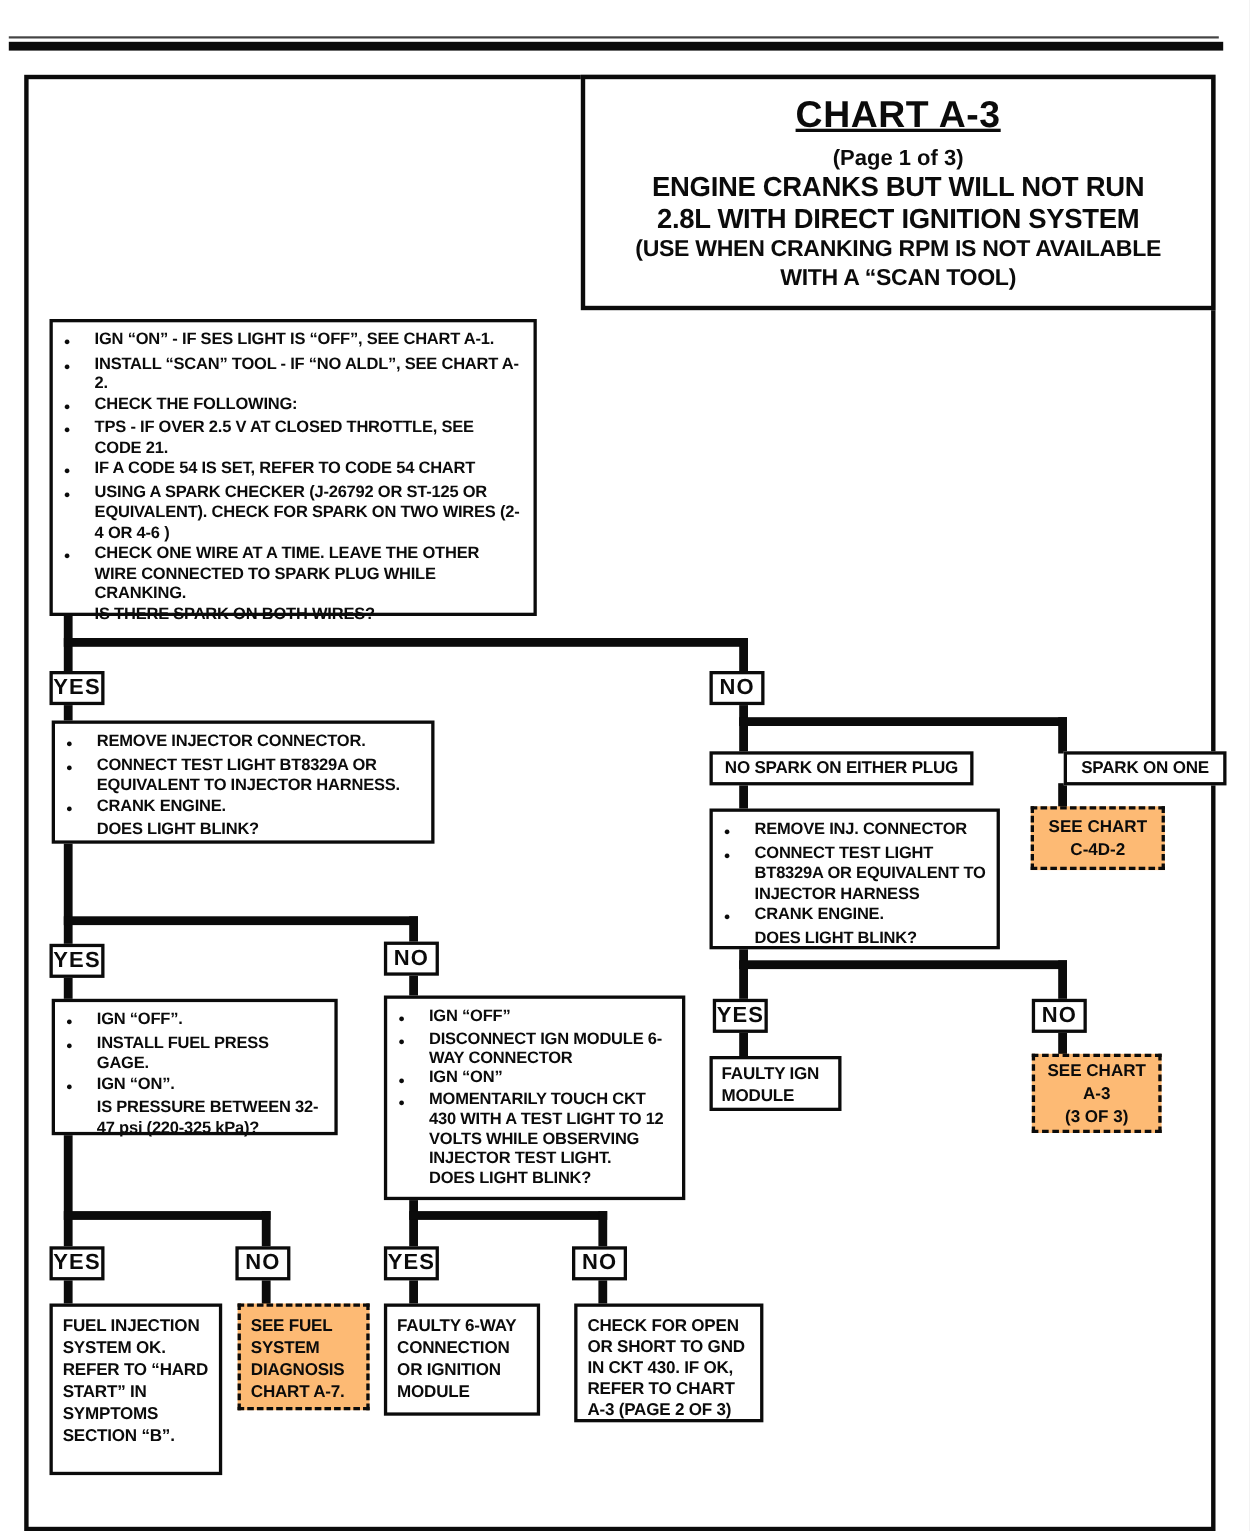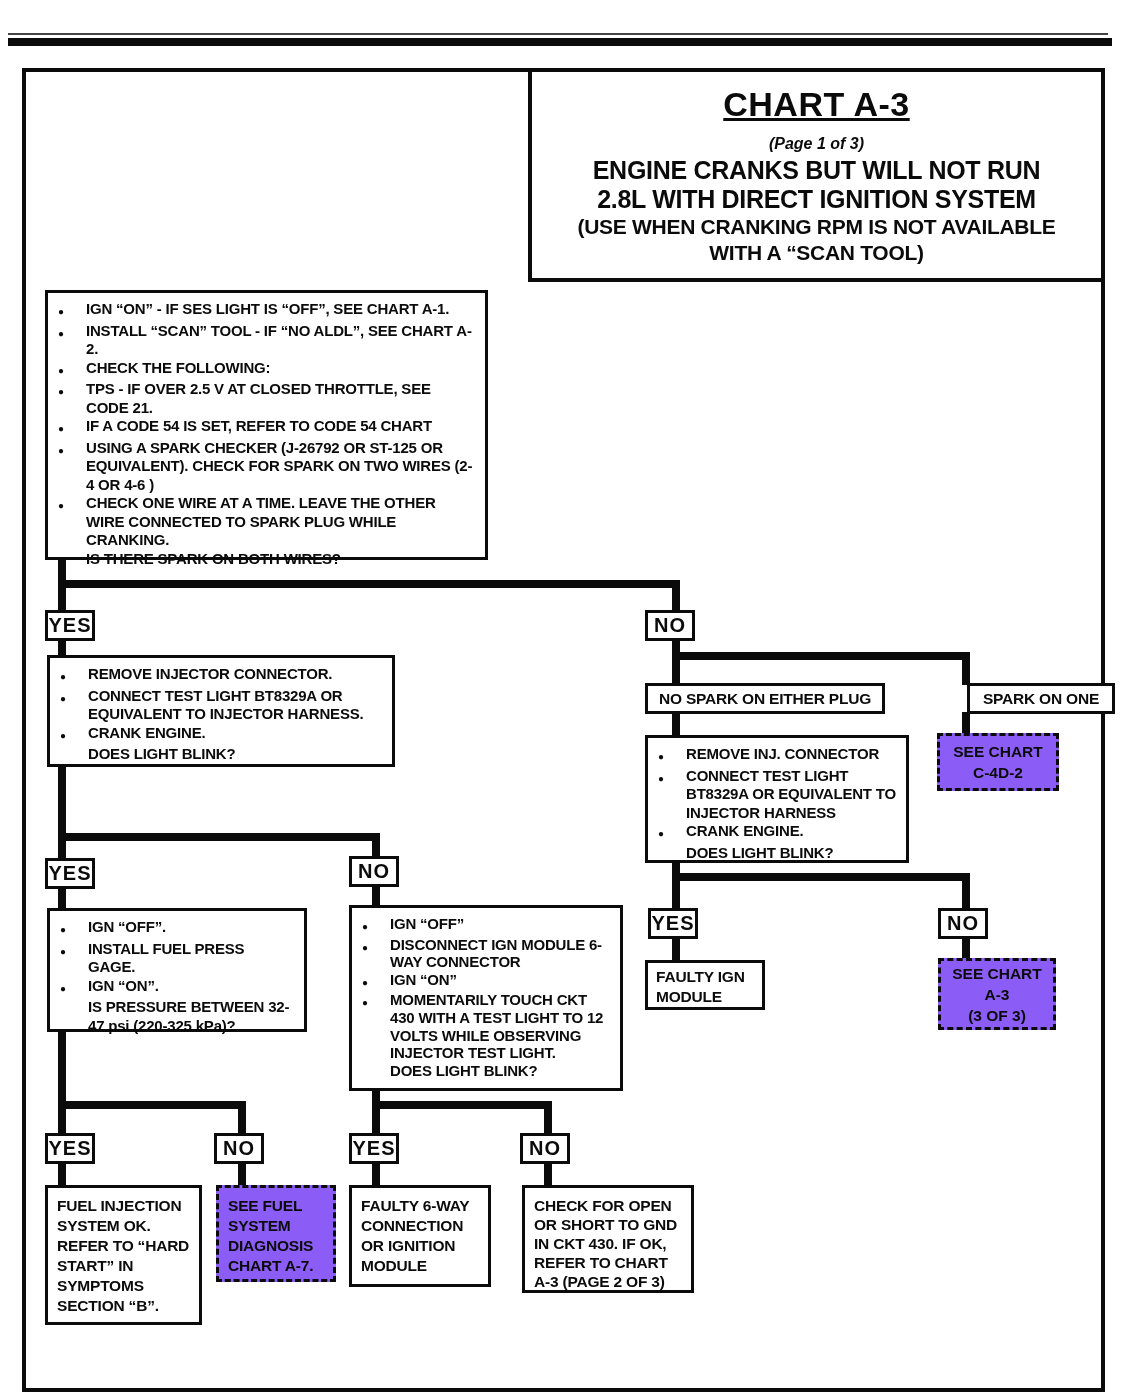--- a/index.html
+++ b/index.html
@@ -4,31 +4,31 @@
 <style>
   html,body{margin:0;padding:0;background:#e8e8e8;}
   .page{
     position:relative;width:1136px;height:1392px;background:#ffffff;
     font-family:"Liberation Sans",sans-serif;font-weight:700;color:#0b0b0b;
     overflow:hidden;margin:0 auto;
   }
   .abs{position:absolute;}
   .box{border:3px solid #0b0b0b;background:#fff;box-sizing:border-box;}
   .thick{border-width:4px;}
-  .dashed{border:3px dashed #0b0b0b;background:#8b5cf6;box-sizing:border-box;}
+  .dashed{border:3px dashed #0b0b0b;background:#fdba74;box-sizing:border-box;}
   .conn{position:absolute;background:#0b0b0b;}
   .hdr{
     position:absolute;top:6px;right:34px;font-size:23px;letter-spacing:-0.3px;
     white-space:nowrap;
   }
   .rule-thin{position:absolute;left:8px;top:33px;width:1100px;height:2px;background:#444;}
   .rule-thick{position:absolute;left:8px;top:38px;width:1104px;height:8px;background:#0b0b0b;}
   .titlebox{left:528px;top:68px;width:577px;height:214px;text-align:center;padding-top:12px;}
   .t-chart{font-size:34px;line-height:40px;margin-bottom:8px;letter-spacing:0.5px;text-decoration:underline;}
-  .t-page{font-size:16px;line-height:24px;font-style:italic;}
+  .t-page{font-size:20px;line-height:24px;}
   .t-sub{font-size:25px;line-height:29px;letter-spacing:-0.3px;}
   .t-sub2{font-size:21px;line-height:26px;letter-spacing:-0.3px;}
   .bullets{padding:7px 10px;font-size:15px;line-height:18.5px;letter-spacing:-0.2px;}
   .item{display:flex;}
   .item .b{flex:0 0 28px;width:28px;font-size:10px;padding-top:3px;}
   .item .t{flex:1;}
   .decision{
     display:flex;align-items:center;justify-content:center;
     font-size:20px;letter-spacing:1px;
   }
@@ -189,21 +189,21 @@
         <span class="t">MOMENTARILY TOUCH CKT 430 WITH A TEST LIGHT TO 12 VOLTS WHILE OBSERVING INJECTOR TEST LIGHT.</span>
       </div>
     <div class="item">
         <span class="b"></span>
         <span class="t">DOES LIGHT BLINK?</span>
       </div>
   </div>
 
   <div class="abs box decision" style="left:45px;top:1133px;width:50px;height:31px;">YES</div>
   <div class="abs box decision" style="left:214px;top:1133px;width:50px;height:31px;">NO</div>
-  <div class="abs box term" style="left:45px;top:1185px;width:157px;height:140px;">FUEL INJECTION SYSTEM OK. REFER TO “HARD START” IN SYMPTOMS SECTION “B”.</div>
+  <div class="abs box term" style="left:45px;top:1185px;width:157px;height:156px;">FUEL INJECTION SYSTEM OK. REFER TO “HARD START” IN SYMPTOMS SECTION “B”.</div>
   <div class="abs dashed term" style="left:216px;top:1185px;width:120px;height:97px;">SEE FUEL SYSTEM DIAGNOSIS CHART A-7.</div>
 
   <div class="abs box decision" style="left:349px;top:1133px;width:50px;height:31px;">YES</div>
   <div class="abs box decision" style="left:520px;top:1133px;width:50px;height:31px;">NO</div>
   <div class="abs box term" style="left:349px;top:1185px;width:142px;height:102px;">FAULTY 6-WAY CONNECTION OR IGNITION MODULE</div>
   <div class="abs box term term19" style="left:522px;top:1185px;width:172px;height:108px;">CHECK FOR OPEN OR SHORT TO GND IN CKT 430.  IF OK, REFER TO CHART A-3  (PAGE 2 OF 3)</div>
 
   <div class="abs box labelbox" style="left:645px;top:683px;width:240px;height:31px;text-align:right;">NO SPARK ON EITHER PLUG</div>
   <div class="abs box labelbox" style="left:931px;top:683px;width:148px;height:31px;margin-left:36px;">SPARK ON ONE</div>
   <div class="abs dashed centerpre" style="left:937px;top:733px;width:122px;height:58px;">SEE CHART

